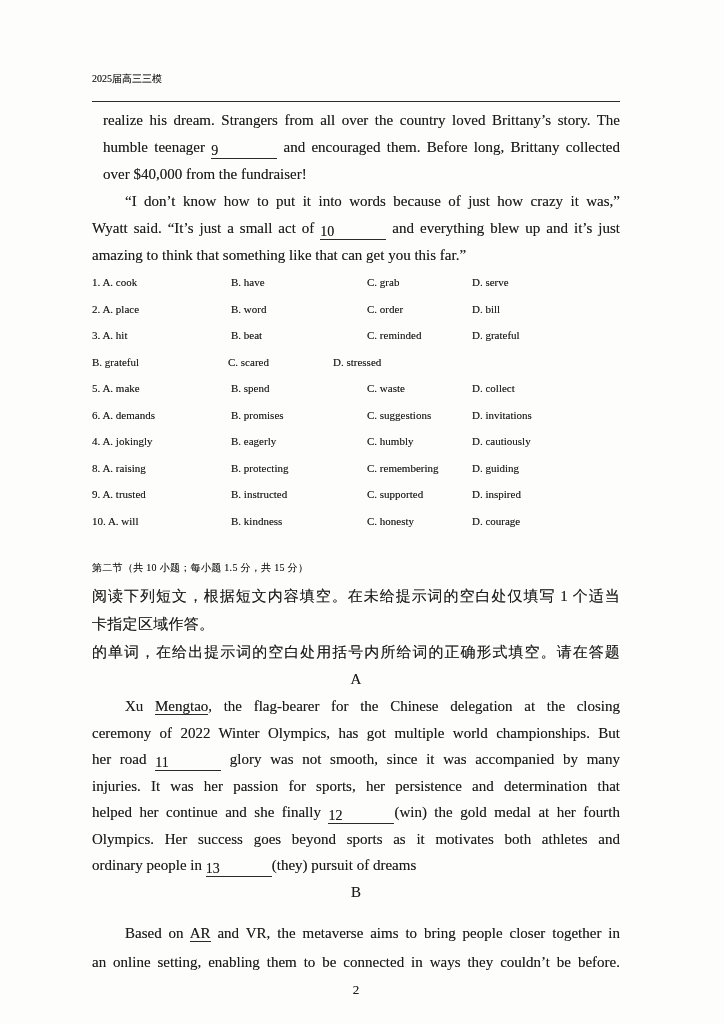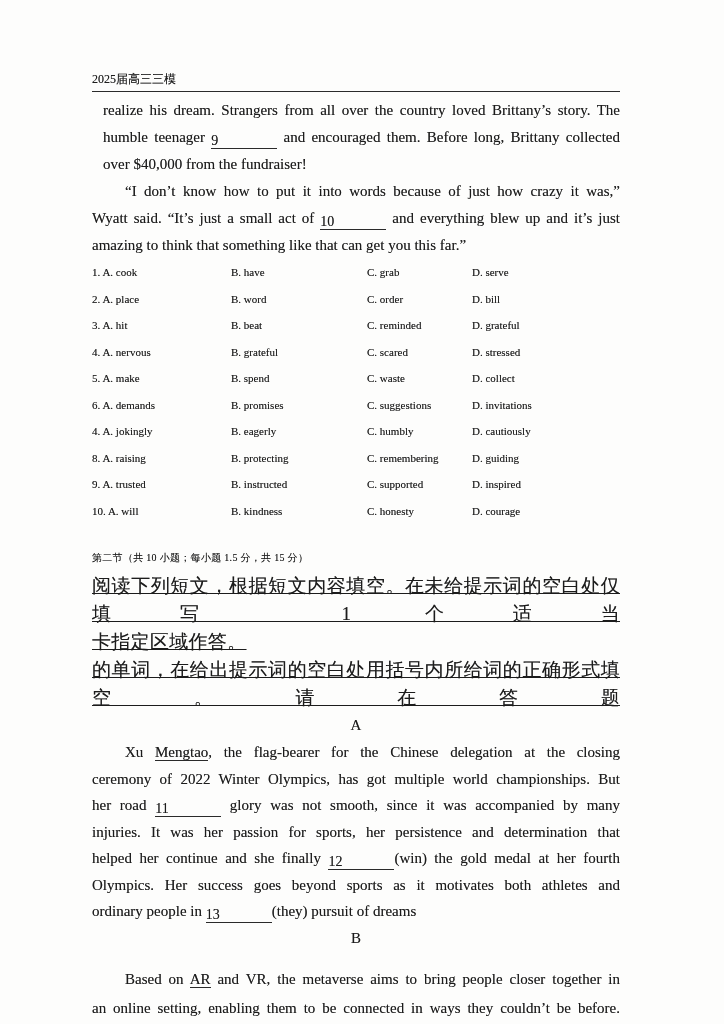--- a/index.html
+++ b/index.html
@@ -9,38 +9,38 @@
     box-sizing:border-box;
     background:#fdfdfc;
     color:#1c1c1c;
     font-family:"Liberation Serif","DejaVu Serif",serif;
     padding:0 104px 0 92px;
     overflow:hidden;
     text-shadow:0 0 0.5px rgba(40,40,40,.55);
   }
   .header{
     margin-top:70px;
-    padding-bottom:3px;
+    padding-bottom:13px;
     border-bottom:1.5px solid #2b2b2b;
-    font-size:12px;
+    font-size:10px;
     line-height:18px;
   }
   .en{font-size:15px;line-height:27px;}
   .line{text-align:justify;text-align-last:justify;}
   .line.last{text-align-last:left;}
   .line.indent{padding-left:33px;}
   .para1{margin-top:5px;margin-left:11px;}
   .options{font-size:11px;}
   .opt-row{display:flex;line-height:26.5px;}
   .cell{white-space:nowrap;}
   .c0{width:139px;}
   .c1{width:136px;}
   .c2{width:105px;}
   .c3{flex:1;}
-  .cn{font-size:19px;line-height:28px;letter-spacing:.3px;text-decoration:underline;}
+  .cn{font-size:15px;line-height:28px;letter-spacing:.3px;}
   .cn-title{margin-top:20px;line-height:28px;font-size:10px;letter-spacing:.3px;}
   .center-heading{text-align:center;font-size:15px;line-height:27px;}
   .pa{line-height:26.5px;}
   .pb{line-height:29px;margin-top:13px;}
   .blank{
     display:inline-block;
     min-width:66px;
     border-bottom:1.2px solid #2a2a2a;
     text-align:center;
     font-size:14px;
@@ -84,21 +84,20 @@
         <span class="cell c2">C. order</span>
         <span class="cell c3">D. bill</span>
       </div>
       <div class="opt-row">
         <span class="cell c0">3. A. hit</span>
         <span class="cell c1">B. beat</span>
         <span class="cell c2">C. reminded</span>
         <span class="cell c3">D. grateful</span>
       </div>
       <div class="opt-row">
-        <span class="cell c0">4. A. nervous</span>
         <span class="cell c1">B. grateful</span>
         <span class="cell c2">C. scared</span>
         <span class="cell c3">D. stressed</span>
       </div>
       <div class="opt-row">
         <span class="cell c0">5. A. make</span>
         <span class="cell c1">B. spend</span>
         <span class="cell c2">C. waste</span>
         <span class="cell c3">D. collect</span>
       </div>

